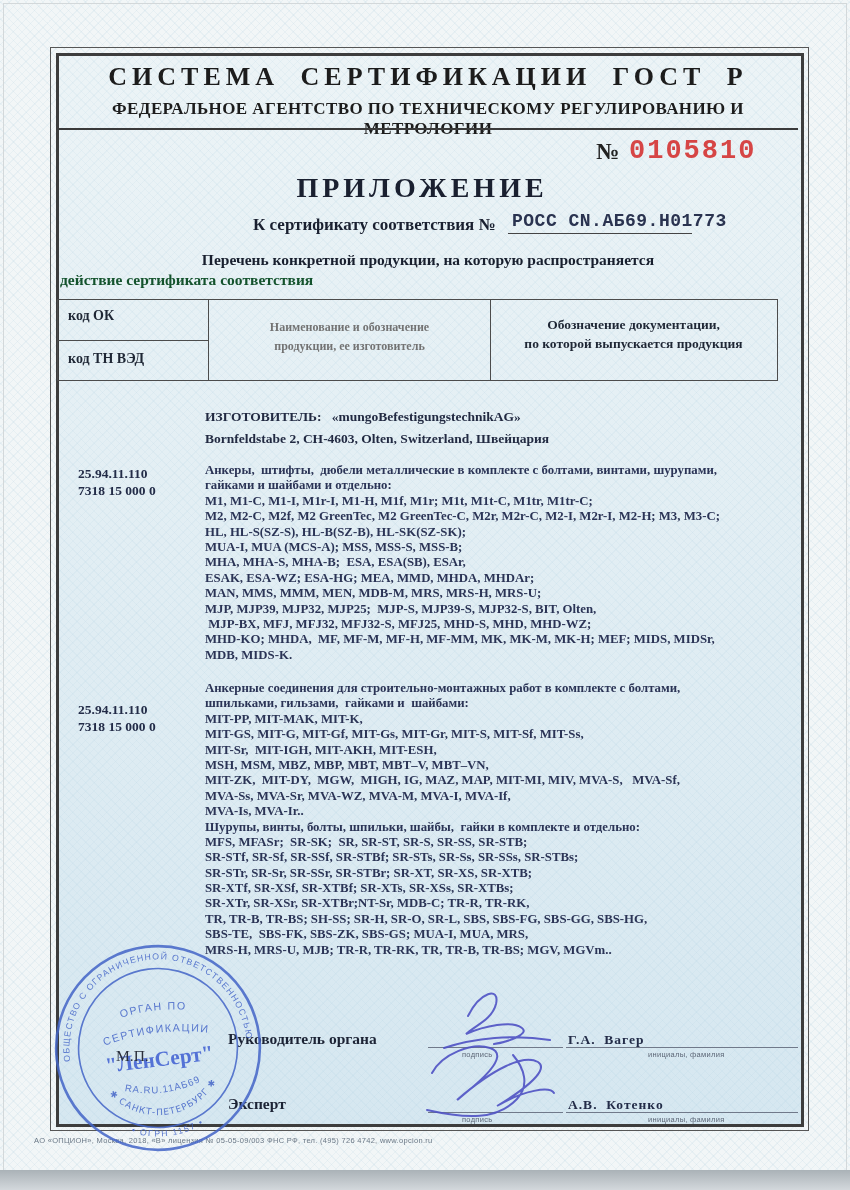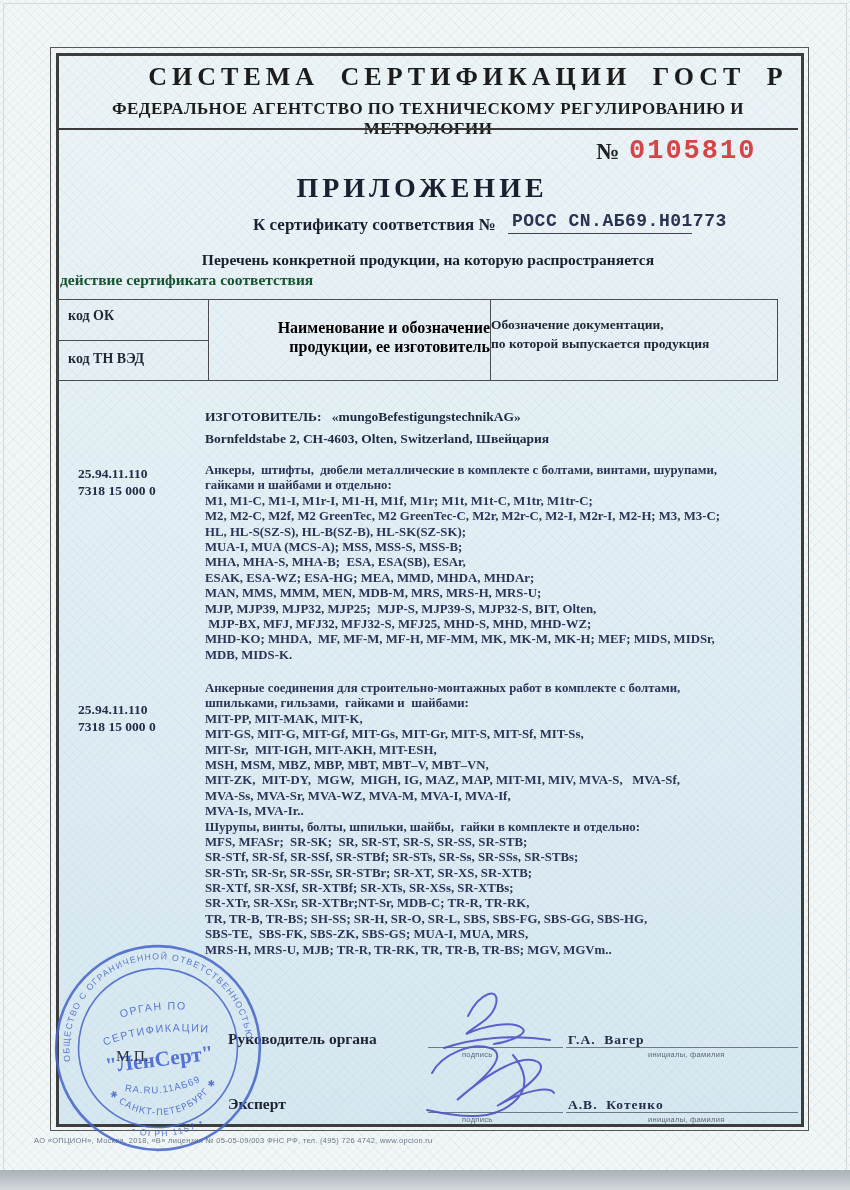--- a/index.html
+++ b/index.html
@@ -11,42 +11,42 @@
          repeating-linear-gradient(-45deg, rgba(173,205,221,.16) 0 1px, transparent 1px 6px);}
   .abs{position:absolute;}
   .serif{font-family:"Liberation Serif",serif;}
   .mono{font-family:"Liberation Mono",monospace;}
   .scan-edge{inset:3px;border:1px solid #d3d8da;pointer-events:none;}
   .tint{left:56px;top:53px;width:746px;height:1071px;
         background:linear-gradient(180deg, rgba(216,236,244,.22), rgba(183,215,233,.48));}
   .outer-frame{left:50px;top:47px;width:757px;height:1082px;border:1.5px solid #565656;}
   .inner-frame{left:56px;top:53px;width:742px;height:1068px;border:3px solid #3d3d3d;}
   .hdr1{left:60px;top:62px;width:736px;text-align:center;font-size:26px;font-weight:700;
-        letter-spacing:5px;word-spacing:10px;color:#1c1c1c;padding-left:40px;}
+        letter-spacing:5px;word-spacing:10px;color:#1c1c1c;}
   .hdr2{left:60px;top:99px;width:736px;text-align:center;font-size:17px;font-weight:700;
         letter-spacing:.4px;color:#1c1c1c;}
   .hdr-divider{left:59px;top:128px;width:739px;border-top:2px solid #3a3a3a;}
   .num-label{left:596px;top:139px;font-size:23px;font-weight:600;color:#222;}
   .num-value{left:629px;top:136px;font-size:27px;font-weight:700;color:#d64545;letter-spacing:2px;}
   .doc-title{left:54px;top:172px;width:736px;text-align:center;font-size:28px;font-weight:700;
              letter-spacing:4px;color:#1a2030;}
   .cert-label{left:253px;top:215px;font-size:17px;font-weight:700;color:#1a2030;}
   .cert-value{left:512px;top:211px;font-size:18px;font-weight:700;color:#2a3350;letter-spacing:.5px;}
   .cert-line{left:508px;top:233px;width:184px;border-top:1.2px solid #444;}
   .sub1{left:60px;top:251px;width:736px;text-align:center;font-size:15.5px;font-weight:700;color:#181f2e;}
   .sub2{left:60px;top:271px;width:736px;font-size:15.5px;font-weight:700;color:#14532d;}
   .tbl-box{left:57px;top:299px;width:719px;height:80px;border:1.2px solid #4c4c4c;}
   .tbl-v1{left:208px;top:299px;height:81px;border-left:1.2px solid #4c4c4c;}
   .tbl-v2{left:490px;top:299px;height:81px;border-left:1.2px solid #4c4c4c;}
   .tbl-h1{left:57px;top:340px;width:152px;border-top:1.2px solid #4c4c4c;}
   .tbl-c1a{left:68px;top:308px;font-size:14px;font-weight:600;color:#1f2735;}
   .tbl-c1b{left:68px;top:351px;font-size:14px;font-weight:600;color:#1f2735;}
-  .tbl-c2{left:209px;top:318px;width:281px;text-align:right;font-size:16px;font-weight:600;
-          color:#000000;line-height:19px;}
-  .tbl-c3{left:491px;top:315px;width:285px;font-size:13.5px;font-weight:600;
+  .tbl-c2{left:209px;top:318px;width:281px;text-align:center;font-size:12px;font-weight:600;
+          color:#737373;line-height:19px;}
+  .tbl-c3{left:491px;top:315px;width:285px;text-align:center;font-size:13.5px;font-weight:600;
           color:#1f2735;line-height:19px;}
   .mfr1{left:205px;top:409px;font-size:13.5px;font-weight:700;color:#222a42;white-space:pre;}
   .mfr2{left:205px;top:431px;font-size:13.5px;font-weight:700;color:#222a42;}
   .code{left:78px;font-size:13.5px;font-weight:700;color:#232c48;}
   .blk{width:598px;font-size:12.8px;font-weight:700;line-height:15.4px;color:#2b3456;
        font-family:"Liberation Serif",serif;}
   .tline{white-space:pre;height:15.4px;}
   .sig-role{font-size:15.5px;font-weight:700;color:#1c2335;}
   .sig-line{border-top:1px solid #70798a;}
   .cap{font-size:7.5px;color:#5c6676;letter-spacing:.3px;font-family:"Liberation Sans",sans-serif;}

